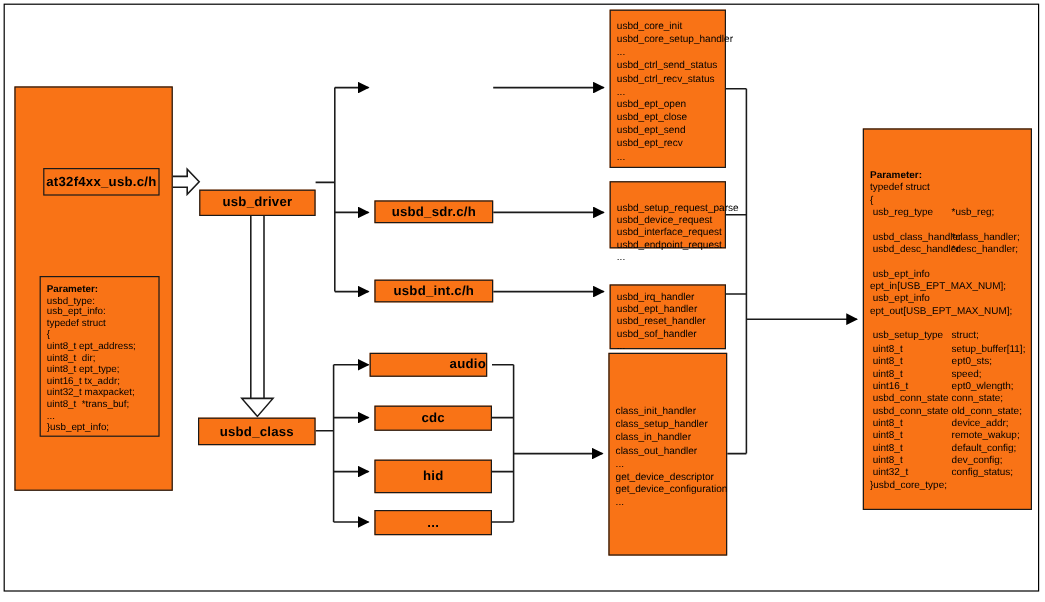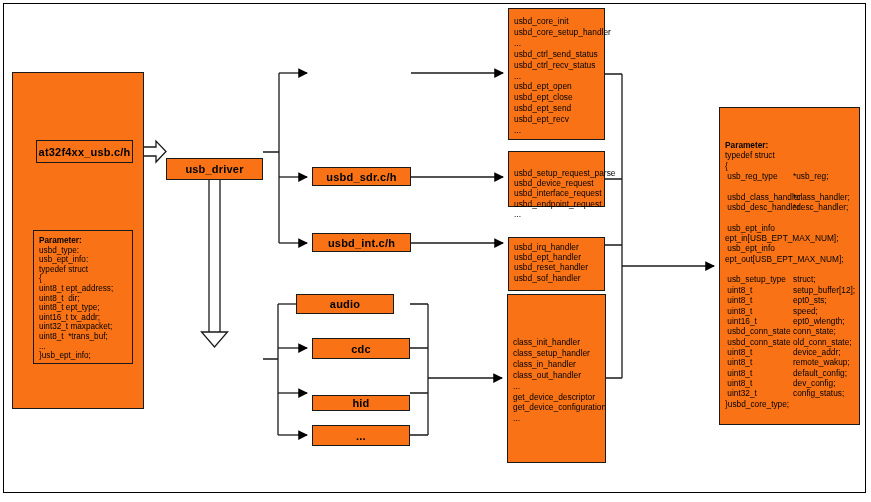--- a/index.html
+++ b/index.html
@@ -87,30 +87,33 @@
 
 
   <div class="box title-box" style="left:312px;top:167px;width:99px;height:19px;">
     <span>usbd_sdr.c/h</span>
   </div>
 
   <div class="box title-box" style="left:312px;top:233px;width:99px;height:19px;">
     <span>usbd_int.c/h</span>
   </div>
 
-
-  <div class="box title-box" style="left:296px;top:294px;width:98px;height:20px;">
+  <div class="box title-box" style="left:165px;top:348px;width:98px;height:23px;">
+    <span>usbd_class</span>
+  </div>
+
+  <div class="box title-box" style="left:308px;top:294px;width:98px;height:20px;justify-content:flex-end;">
     <span>audio</span>
   </div>
 
   <div class="box title-box" style="left:312px;top:338px;width:98px;height:21px;">
     <span>cdc</span>
   </div>
 
-  <div class="box title-box" style="left:312px;top:383px;width:98px;height:16px;margin-top:12px;">
+  <div class="box title-box" style="left:312px;top:383px;width:98px;height:28px;">
     <span>hid</span>
   </div>
 
   <div class="box title-box" style="left:312px;top:425px;width:98px;height:21px;">
     <span>...</span>
   </div>
 
   <div class="box param-box" style="left:33px;top:230px;width:100px;height:134px;">
     <div class="param-title line">Parameter:</div>
     <div>
@@ -179,21 +182,21 @@
         <div class="line">&nbsp;</div>
         <div class="line"><span class="c1"> usbd_class_handler</span><span class="c2">*class_handler;</span></div>
         <div class="line"><span class="c1"> usbd_desc_handler</span><span class="c2">*desc_handler;</span></div>
         <div class="line">&nbsp;</div>
         <div class="line"> usb_ept_info</div>
         <div class="line">ept_in[USB_EPT_MAX_NUM];</div>
         <div class="line"> usb_ept_info</div>
         <div class="line">ept_out[USB_EPT_MAX_NUM];</div>
         <div class="line">&nbsp;</div>
         <div class="line"><span class="c1"> usb_setup_type</span><span class="c2">struct;</span></div>
-        <div class="line"><span class="c1"> uint8_t</span><span class="c2">setup_buffer[12];</span></div>
+        <div class="line"><span class="c1"> uint8_t</span><span class="c2">setup_buffer[11];</span></div>
         <div class="line"><span class="c1"> uint8_t</span><span class="c2">ept0_sts;</span></div>
         <div class="line"><span class="c1"> uint8_t</span><span class="c2">speed;</span></div>
         <div class="line"><span class="c1"> uint16_t</span><span class="c2">ept0_wlength;</span></div>
         <div class="line"><span class="c1"> usbd_conn_state</span><span class="c2">conn_state;</span></div>
         <div class="line"><span class="c1"> usbd_conn_state</span><span class="c2">old_conn_state;</span></div>
         <div class="line"><span class="c1"> uint8_t</span><span class="c2">device_addr;</span></div>
         <div class="line"><span class="c1"> uint8_t</span><span class="c2">remote_wakup;</span></div>
         <div class="line"><span class="c1"> uint8_t</span><span class="c2">default_config;</span></div>
         <div class="line"><span class="c1"> uint8_t</span><span class="c2">dev_config;</span></div>
         <div class="line"><span class="c1"> uint32_t</span><span class="c2">config_status;</span></div>

